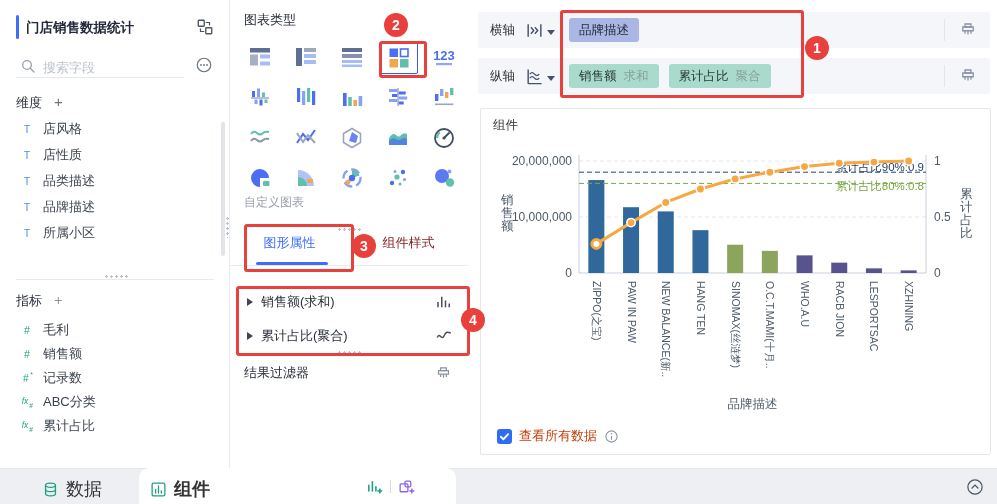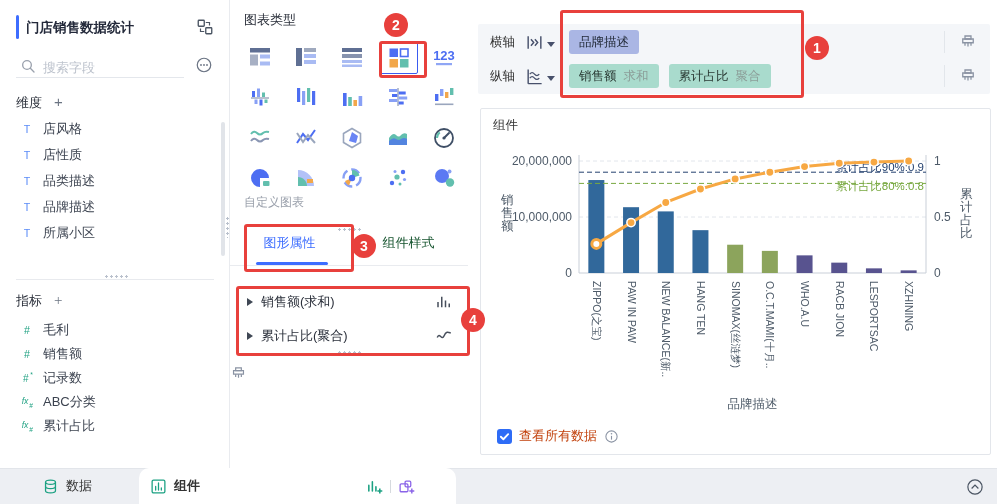--- a/index.html
+++ b/index.html
@@ -26,21 +26,21 @@
   .dots-v{width:3px;background-image:radial-gradient(circle,#b9c0cc 1px,transparent 1.3px);background-size:3px 5px;background-repeat:repeat-y;}
   .sb-scroll{left:221px;top:122px;width:4px;height:134px;background:#e1e4e9;border-radius:2px;}
   
   .middle{left:230px;top:0;width:238px;height:468px;background:#fff;border-right:1px solid #e9ebef;}
   .mid-title{left:14px;top:11px;font-size:13px;color:#2a2f3a;}
   .ct-grid{left:12px;top:40px;width:226px;height:158px;}
   .ct-cell{position:absolute;width:36px;height:30px;display:flex;align-items:center;justify-content:center;cursor:pointer;border-radius:2px;}
   .ct-cell.selected{border:1.5px solid #3a5bf0;background:#fff;}
   .custom-lbl{left:14px;top:194px;color:#9ba1ac;font-size:12px;}
   .tabbar{left:0;top:230px;width:238px;height:26px;display:flex;justify-content:center;}
-  .tabbar .tab{flex:1;text-align:center;line-height:26px;font-size:13px;color:#14532d;cursor:pointer;}
+  .tabbar .tab{flex:1;text-align:center;line-height:26px;font-size:13px;color:#7f1d1d;cursor:pointer;}
   .tabbar .tab.active{color:#3D6DFF;}
   .tab-underline{left:26px;top:262px;width:72px;height:3px;background:#3D6DFF;border-radius:2px;}
   .tab-border{left:0;top:265px;width:238px;height:1px;background:#e9ebef;}
   .prop-row{position:absolute;left:0;width:238px;height:32px;display:flex;align-items:center;cursor:pointer;}
   .prop-caret{width:0;height:0;border-left:6px solid #3f4754;border-top:4px solid transparent;border-bottom:4px solid transparent;margin-left:17px;margin-right:8px;}
   .prop-lbl{font-size:13px;color:#2a2f3a;flex:1;}
   .prop-ic{width:18px;height:18px;margin-right:15px;display:inline-flex;}
   .filter-row{left:0;top:362px;width:238px;height:22px;display:flex;align-items:center;}
   .filter-lbl{margin-left:14px;font-size:13px;color:#2a2f3a;flex:1;}
   .filter-ic{width:17px;height:17px;margin-right:16px;display:inline-flex;}
@@ -66,21 +66,21 @@
   #pchart{position:absolute;left:0;top:18px;}
   .xaxis-title{left:98px;top:287px;width:347px;text-align:center;font-size:12.5px;color:#4d5a68;}
   .viewall{left:16px;top:318px;display:flex;align-items:center;gap:7px;}
   .cbx{width:15px;height:15px;background:#2e6cf6;border-radius:3px;display:flex;align-items:center;justify-content:center;cursor:pointer;}
   .viewall .vlbl{font-size:13px;color:#c2410c;}
   .viewall .iic{width:15px;height:15px;display:inline-flex;}
   
   .footer{left:0;top:468px;width:997px;height:36px;background:#edeff3;border-top:1px solid #e2e5ea;}
   .ftab-active-bg{left:139px;top:468px;width:317px;height:36px;background:#fff;border-radius:10px 10px 0 0;}
   .ftab{position:absolute;top:477px;display:flex;align-items:center;gap:7px;cursor:pointer;}
-  .ftab .flab{font-size:13px;color:#333;}
+  .ftab .flab{font-size:18px;color:#333;}
   .ftab .flab.b{font-weight:bold;}
   .fic18{width:17px;height:17px;display:inline-flex;}
   .fdiv{left:390px;top:480px;width:1px;height:13px;background:#d6dade;}
   .fchev{left:966px;top:478px;width:18px;height:18px;display:inline-flex;cursor:pointer;}
   
   .a-box{position:absolute;border:3px solid #E8403C;border-radius:3px;pointer-events:none;z-index:50;}
   .badge{position:absolute;width:24px;height:24px;border-radius:50%;background:#E8403C;color:#fff;
          font-weight:bold;font-size:14px;display:flex;align-items:center;justify-content:center;z-index:51;pointer-events:none;}
   .b1{left:805px;top:36px;}  .b2{left:384px;top:13px;}
   .b3{left:352px;top:234px;} .b4{left:461px;top:308px;}
@@ -425,20 +425,21 @@
       <div class="tab active">图形属性</div>
       <div class="tab">组件样式</div>
     </div>
     <div class="abs tab-underline"></div>
     <div class="abs tab-border"></div>
 
     <div id="prop-rows"></div>
     <div class="abs dots-h" style="left:107px;top:351px;width:24px;"></div>
 
     <div class="abs filter-row">
+      <span class="filter-lbl">结果过滤器</span>
       <span class="filter-ic">
           <svg width="17" height="17" viewBox="0 0 24 24">
             <path d="M8 4h8v4H8z" fill="none" stroke="#8a93a3" stroke-width="1.7"></path>
             <path d="M5 8h14v5H5z" fill="none" stroke="#8a93a3" stroke-width="1.7"></path>
             <path d="M8 13v4M12 13v5M16 13v4" stroke="#8a93a3" stroke-width="1.7"></path>
           </svg>
         </span>
     </div>
   <div class="prop-row" style="top: 286px;">
         <span class="prop-caret"></span>
@@ -454,21 +455,21 @@
         <span class="prop-lbl">累计占比(聚合)</span>
         <span class="prop-ic">
           <svg width="18" height="18" viewBox="0 0 24 24">
             <path d="M3 14c3-8 6 5 9-2s6-5 9-4" fill="none" stroke="#474f5c" stroke-width="2"></path>
           </svg>
         </span>
       </div>
     </div>
 
   <div class="abs rightp">
-    <div class="shelf" style="top:24px;">
+    <div class="shelf" style="top:12px;">
       <span class="shelf-lbl">横轴</span>
       <span class="shelf-ic">
           <svg width="19" height="19" viewBox="0 0 24 24">
             <path d="M4 4v16M20 4v16" stroke="#47506b" stroke-width="1.8"></path>
             <path d="M7.5 8l3.5 4-3.5 4M12.5 8l3.5 4-3.5 4" fill="none" stroke="#47506b" stroke-width="1.8"></path>
           </svg>
         </span>
       <span class="shelf-caret"></span>
       <span class="pillwrap" id="xpills">
           <span class="pill dim">

